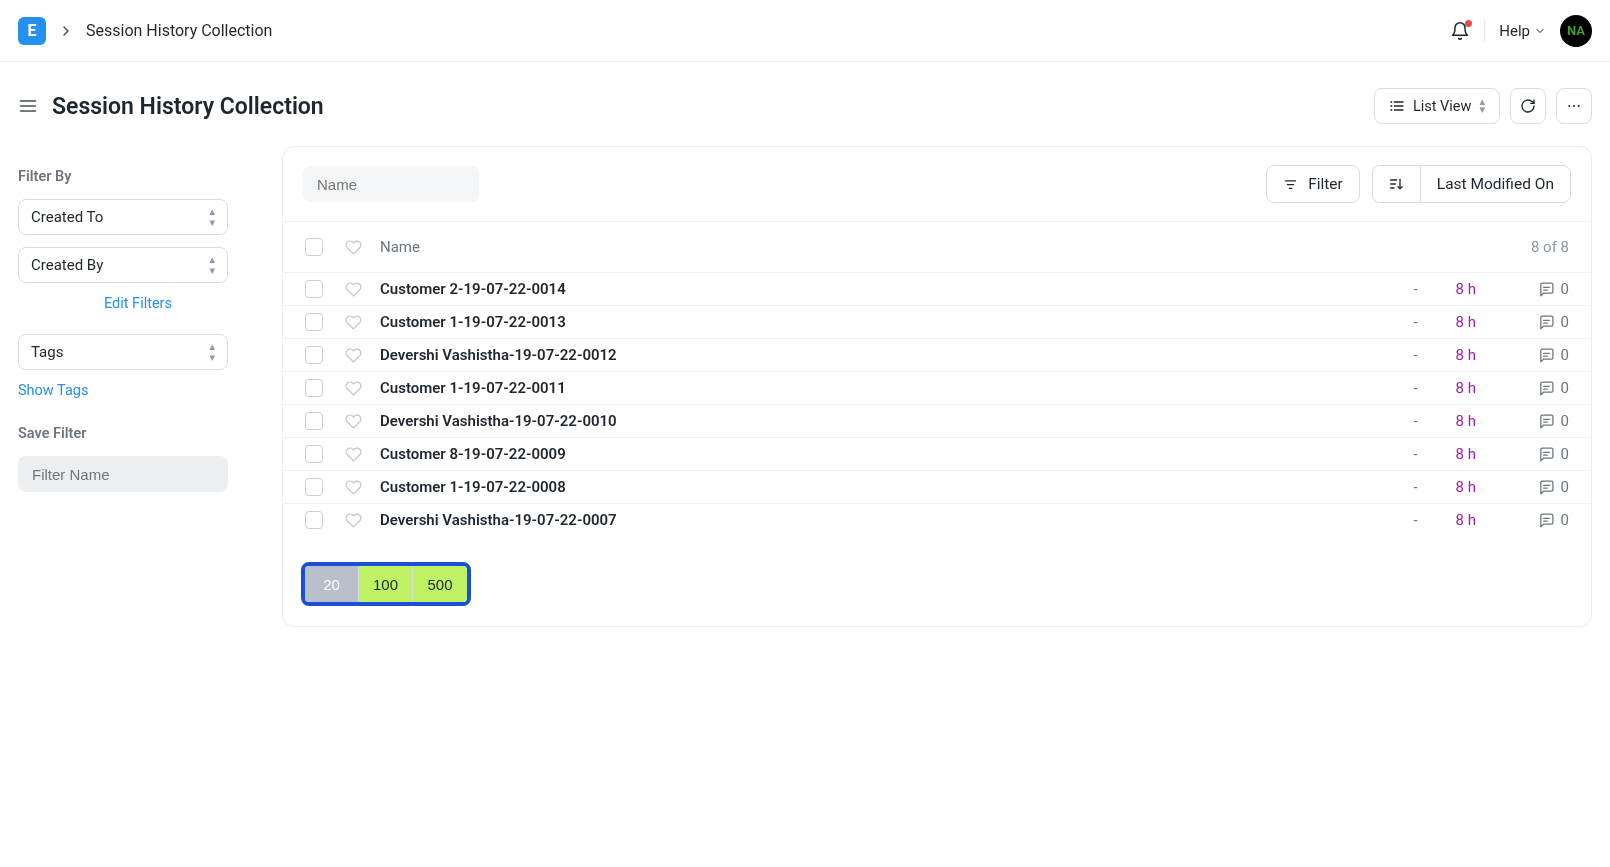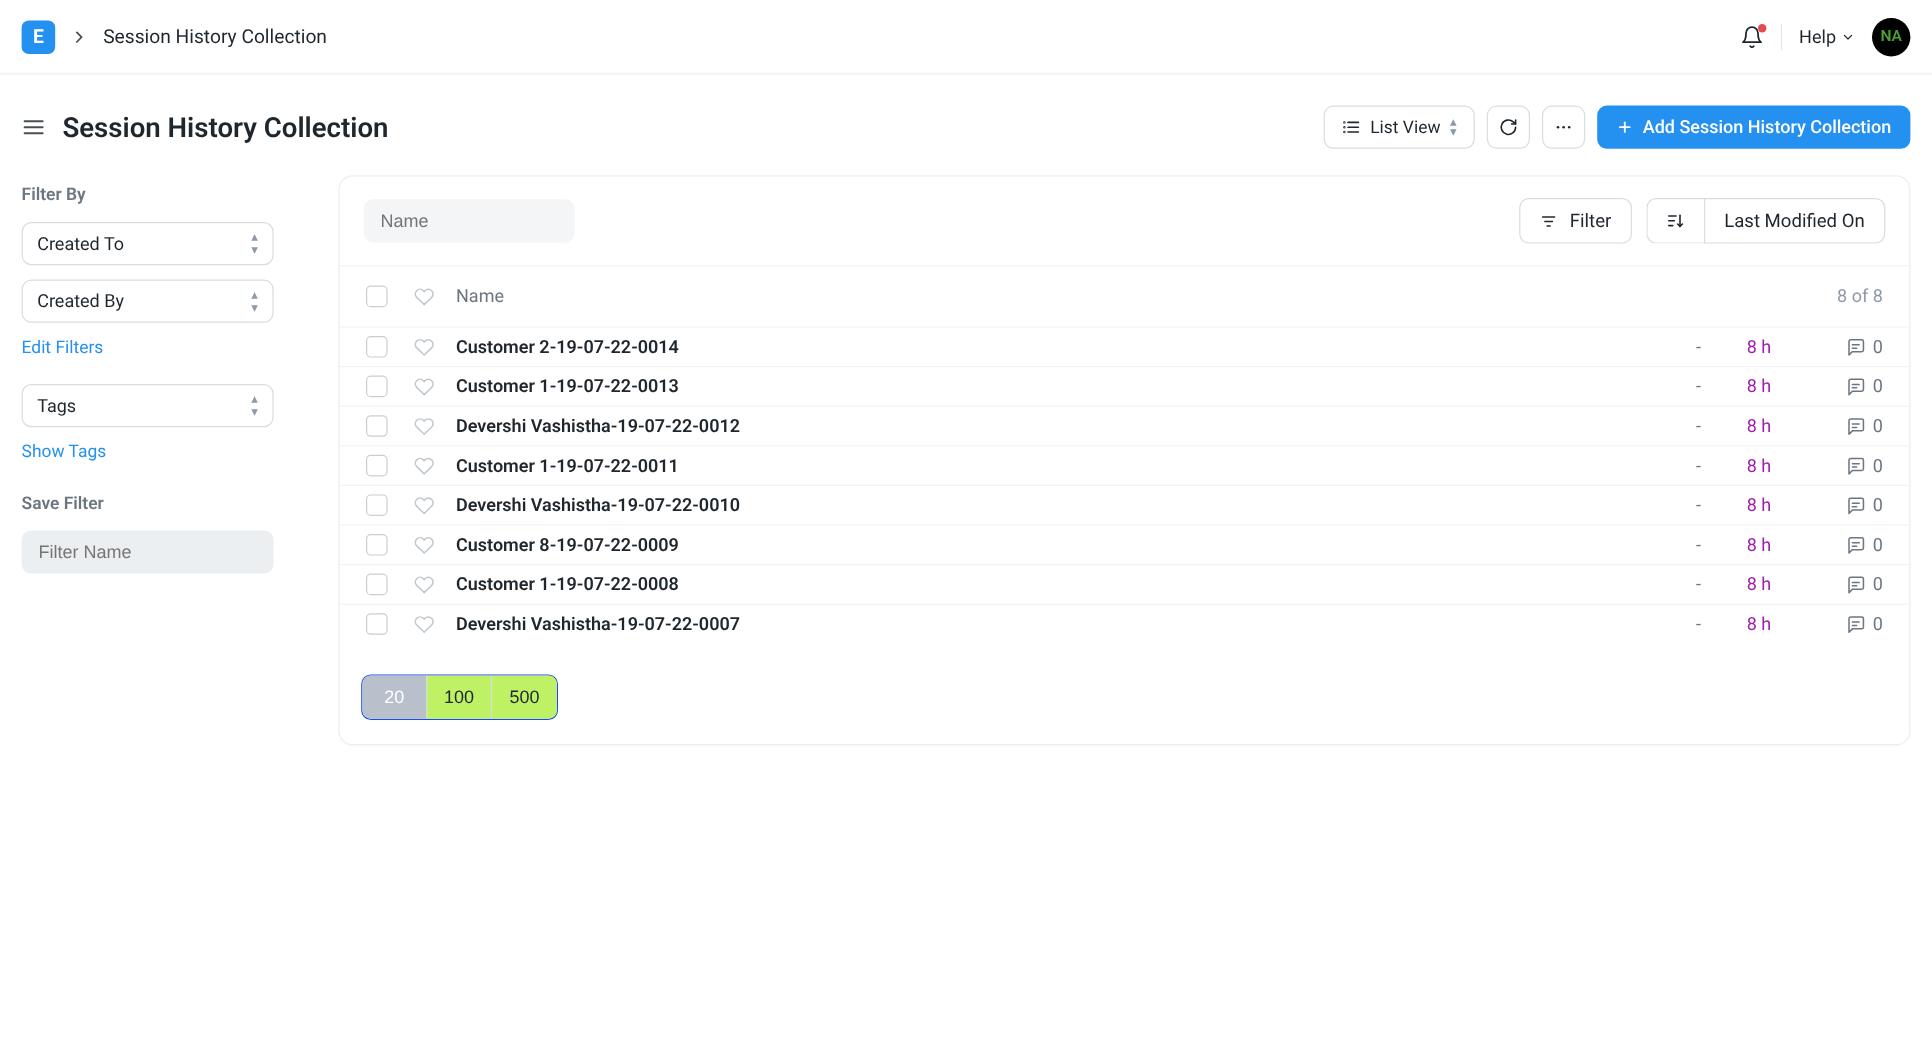--- a/index.html
+++ b/index.html
@@ -57,29 +57,29 @@
 }
 .btn.icon-only{ width:36px; padding:0; justify-content:center;}
 .btn-primary{
   height:36px; border:none; background:#2490ef; color:#fff; border-radius:8px;
   display:flex;align-items:center; padding:0 16px; gap:8px; font-size:15px; font-weight:500;
 }
 
 
 .body-row{ display:flex; padding:0 18px; gap:24px;}
 .sidebar{ width:240px; flex:0 0 240px; padding-top:8px;}
-.sidebar h4{ font-size:14.5px; font-weight:600; color:#6c7680; margin-bottom:14px;}
+.sidebar h4{ font-size:14.5px; font-weight:600; color:#6c7680; margin-bottom:14px;margin-top:14px;}
 .sel{
   width:210px; height:36px; border:1px solid #d8dde2; border-radius:8px; background:#fff;
   display:flex;align-items:center;justify-content:space-between;padding:0 12px; font-size:15px;
   margin-bottom:12px; color:#1f272e;
 }
 .sel .updown{ color:#8d99a6; font-size:11px; line-height:1;}
 .link{ color:#2490ef; font-size:14.5px; display:block;}
-.link.edit{ margin:10px 0 22px 0;}
+.link.edit{ margin:10px 0 22px 0;text-align:center;}
 .link.show{ margin:6px 0 26px 0;}
 .save-title{ font-size:14.5px; font-weight:600; color:#6c7680; margin-bottom:14px; margin-top:8px;}
 .filter-name{
   width:210px; height:36px; border:none; background:#eceff2; border-radius:8px;
   padding:0 14px; font-size:15px; color:#8d99a6;
 }
 
 
 .main{ flex:1;}
 .card{
@@ -125,21 +125,21 @@
 }
 .tr .cb{ margin-right:22px;}
 .tr .heart{ margin-right:18px;}
 .tr .rname{ font-weight:600; color:#1f272e; flex:0 0 auto;}
 .tr .rfill{ flex:1;}
 .tr .dash{ color:#6c7680; margin-right:38px;}
 .tr .time{ color:#a21caf; width:44px; text-align:left; margin-right:38px;}
 .tr .comments{ display:flex; align-items:center; gap:6px; color:#6c7680;}
 
 .card-bottom{ padding:26px 18px 20px 18px; display:flex;}
-.pg{ display:flex; border:1px solid #1d4ed8; border-radius:8px; overflow:hidden;}
+.pg{ display:flex; border:4px solid #1d4ed8; border-radius:8px; overflow:hidden;}
 .pg button{
   width:54px; height:36px; border:none; background:#bef264; font-size:15px; color:#1f272e;
   border-right:1px solid #d8dde2;
 }
 .pg button:last-child{ border-right:none;}
 .pg button.active{ background:#b8c1cb; color:#fff;}
 
 
 .ic{ display:inline-flex;}
 </style>
@@ -214,29 +214,20 @@
     </div>
     <div class="btn icon-only">
       <span class="ic">
         <svg width="16" height="16" viewBox="0 0 24 24" fill="#1f272e">
             <circle cx="5" cy="12" r="1.6"></circle>
             <circle cx="12" cy="12" r="1.6"></circle>
             <circle cx="19" cy="12" r="1.6"></circle>
           </svg>
       </span>
     </div>
-    <div class="btn-primary">
-      <span class="ic">
-        <svg width="14" height="14" viewBox="0 0 24 24" fill="none" stroke="#fff" stroke-width="2.6" stroke-linecap="round">
-            <line x1="12" y1="5" x2="12" y2="19"></line>
-            <line x1="5" y1="12" x2="19" y2="12"></line>
-          </svg>
-      </span>
-      <span>Add Session History Collection</span>
-    </div>
   </div>
 </div>
 
 <div class="body-row">
 
   <div class="sidebar">
     <h4>Filter By</h4>
 
     <div class="sel">
       <span>Created To</span>

